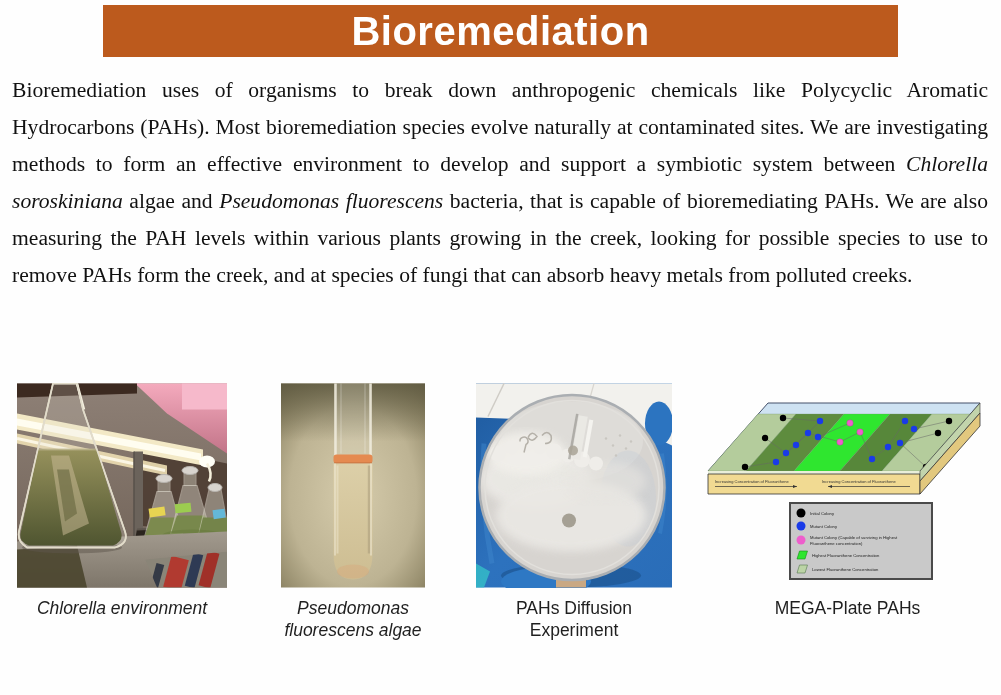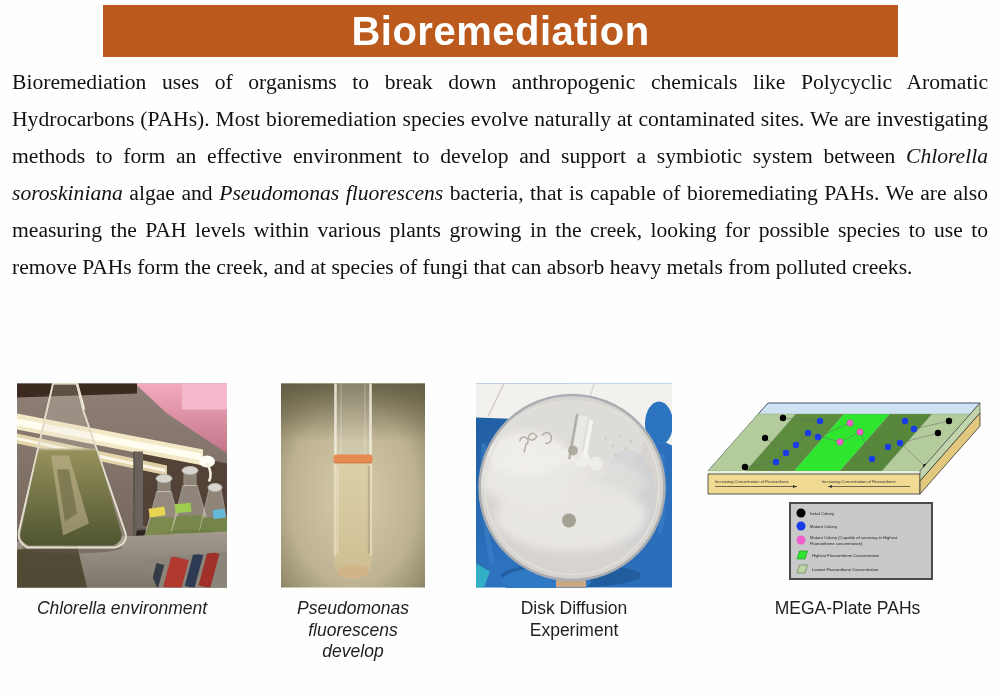--- a/index.html
+++ b/index.html
@@ -9,21 +9,21 @@
   }
   .banner {
     position:absolute; left:103px; top:5px; width:795px; height:52px;
     background:#bc5a1d; display:flex; align-items:center; justify-content:center;
   }
   .banner h1 {
     margin:0; color:#ffffff; font-size:40px; font-weight:bold; letter-spacing:0.5px;
     font-family:"Liberation Sans", sans-serif;
   }
   .body-text {
-    position:absolute; left:12px; top:64px; width:976px; margin:0;
+    position:absolute; left:12px; top:72px; width:976px; margin:0;
     font-family:"Liberation Serif", serif; color:#111111;
     font-size:21.6px; line-height:37px; text-align:justify;
   }
   .body-text .it { font-style:italic; }
   .fig { position:absolute; top:383px; }
   .fig svg { display:block; }
   .caption {
     position:absolute; top:598px; text-align:center; color:#1f1f1f;
     font-size:17.5px; line-height:21.5px; white-space:pre-line;
     font-family:"Liberation Sans", sans-serif;
@@ -154,21 +154,21 @@
         <path d="M52.5,80 L52.5,170 Q52.5,196 72,196 Q91.5,196 91.5,170 L91.5,80 Z" fill="url(#liq)"></path>
         <ellipse cx="72" cy="188" rx="16" ry="7" fill="#d8a87c" opacity="0.45"></ellipse>
         <line x1="56.5" y1="82" x2="56.5" y2="170" stroke="#efe8d2" stroke-width="2" opacity="0.5"></line>
         <line x1="88" y1="82" x2="88" y2="170" stroke="#a69878" stroke-width="2.5" opacity="0.5"></line>
         <line x1="54" y1="80" x2="54" y2="172" stroke="#f5f1e2" stroke-width="1.5" opacity="0.6"></line>
         <line x1="90" y1="80" x2="90" y2="172" stroke="#f5f1e2" stroke-width="1.5" opacity="0.6"></line>
       </g>
     </svg>
   </div>
   <div class="caption it" style="left:281px; width:144px;">Pseudomonas
-fluorescens develop</div>
+fluorescens algae</div>
 
   <div class="fig" style="left:476px;">
     <svg width="196" height="205" viewBox="0 0 196 204">
       <defs>
         <linearGradient id="gloveg" x1="0" y1="0" x2="1" y2="1">
           <stop offset="0" stop-color="#1e5a9e"></stop>
             <stop offset="0.5" stop-color="#2d72be"></stop>
             <stop offset="1" stop-color="#2a6db8"></stop>
         </linearGradient>
         <clipPath id="dishClip">
@@ -226,21 +226,21 @@
           <rect x="99" y="32" width="9" height="44" fill="#eae9e5" opacity="0.95" transform="rotate(10 103 54)"></rect>
           <rect x="110" y="36" width="4" height="38" fill="#f4f3ef" transform="rotate(10 112 55)"></rect>
           <circle cx="97" cy="67" r="5" fill="#a9a396" opacity="0.85"></circle>
           <circle cx="93" cy="137" r="7" fill="#a5a094"></circle>
         </g>
         <circle cx="96" cy="104" r="92.5" fill="none" stroke="#aaaeb2" stroke-width="2.5"></circle>
         <circle cx="96" cy="104" r="87" fill="none" stroke="#e2e0dc" stroke-width="1.5"></circle>
       </g>
     </svg>
   </div>
-  <div class="caption" style="left:476px; width:196px;">Disk Diffusion
+  <div class="caption" style="left:476px; width:196px;">PAHs Diffusion
 Experiment</div>
 
   <div class="fig" style="left:700px; top:385px;">
     <svg width="295" height="210" viewBox="0 0 295 210">
 
       <g>
         <polygon points="8,86 220,86 280,18 68,18" fill="#cee2f2" stroke="#44506a" stroke-width="1"></polygon>
         <g stroke="#6f8f63" stroke-width="0.3">
           <polygon points="8,86 46,86 96,29 58,29" fill="#b4cc9c"></polygon>
           <polygon points="46,86 94,86 144,29 96,29" fill="#5e8c3e"></polygon>

